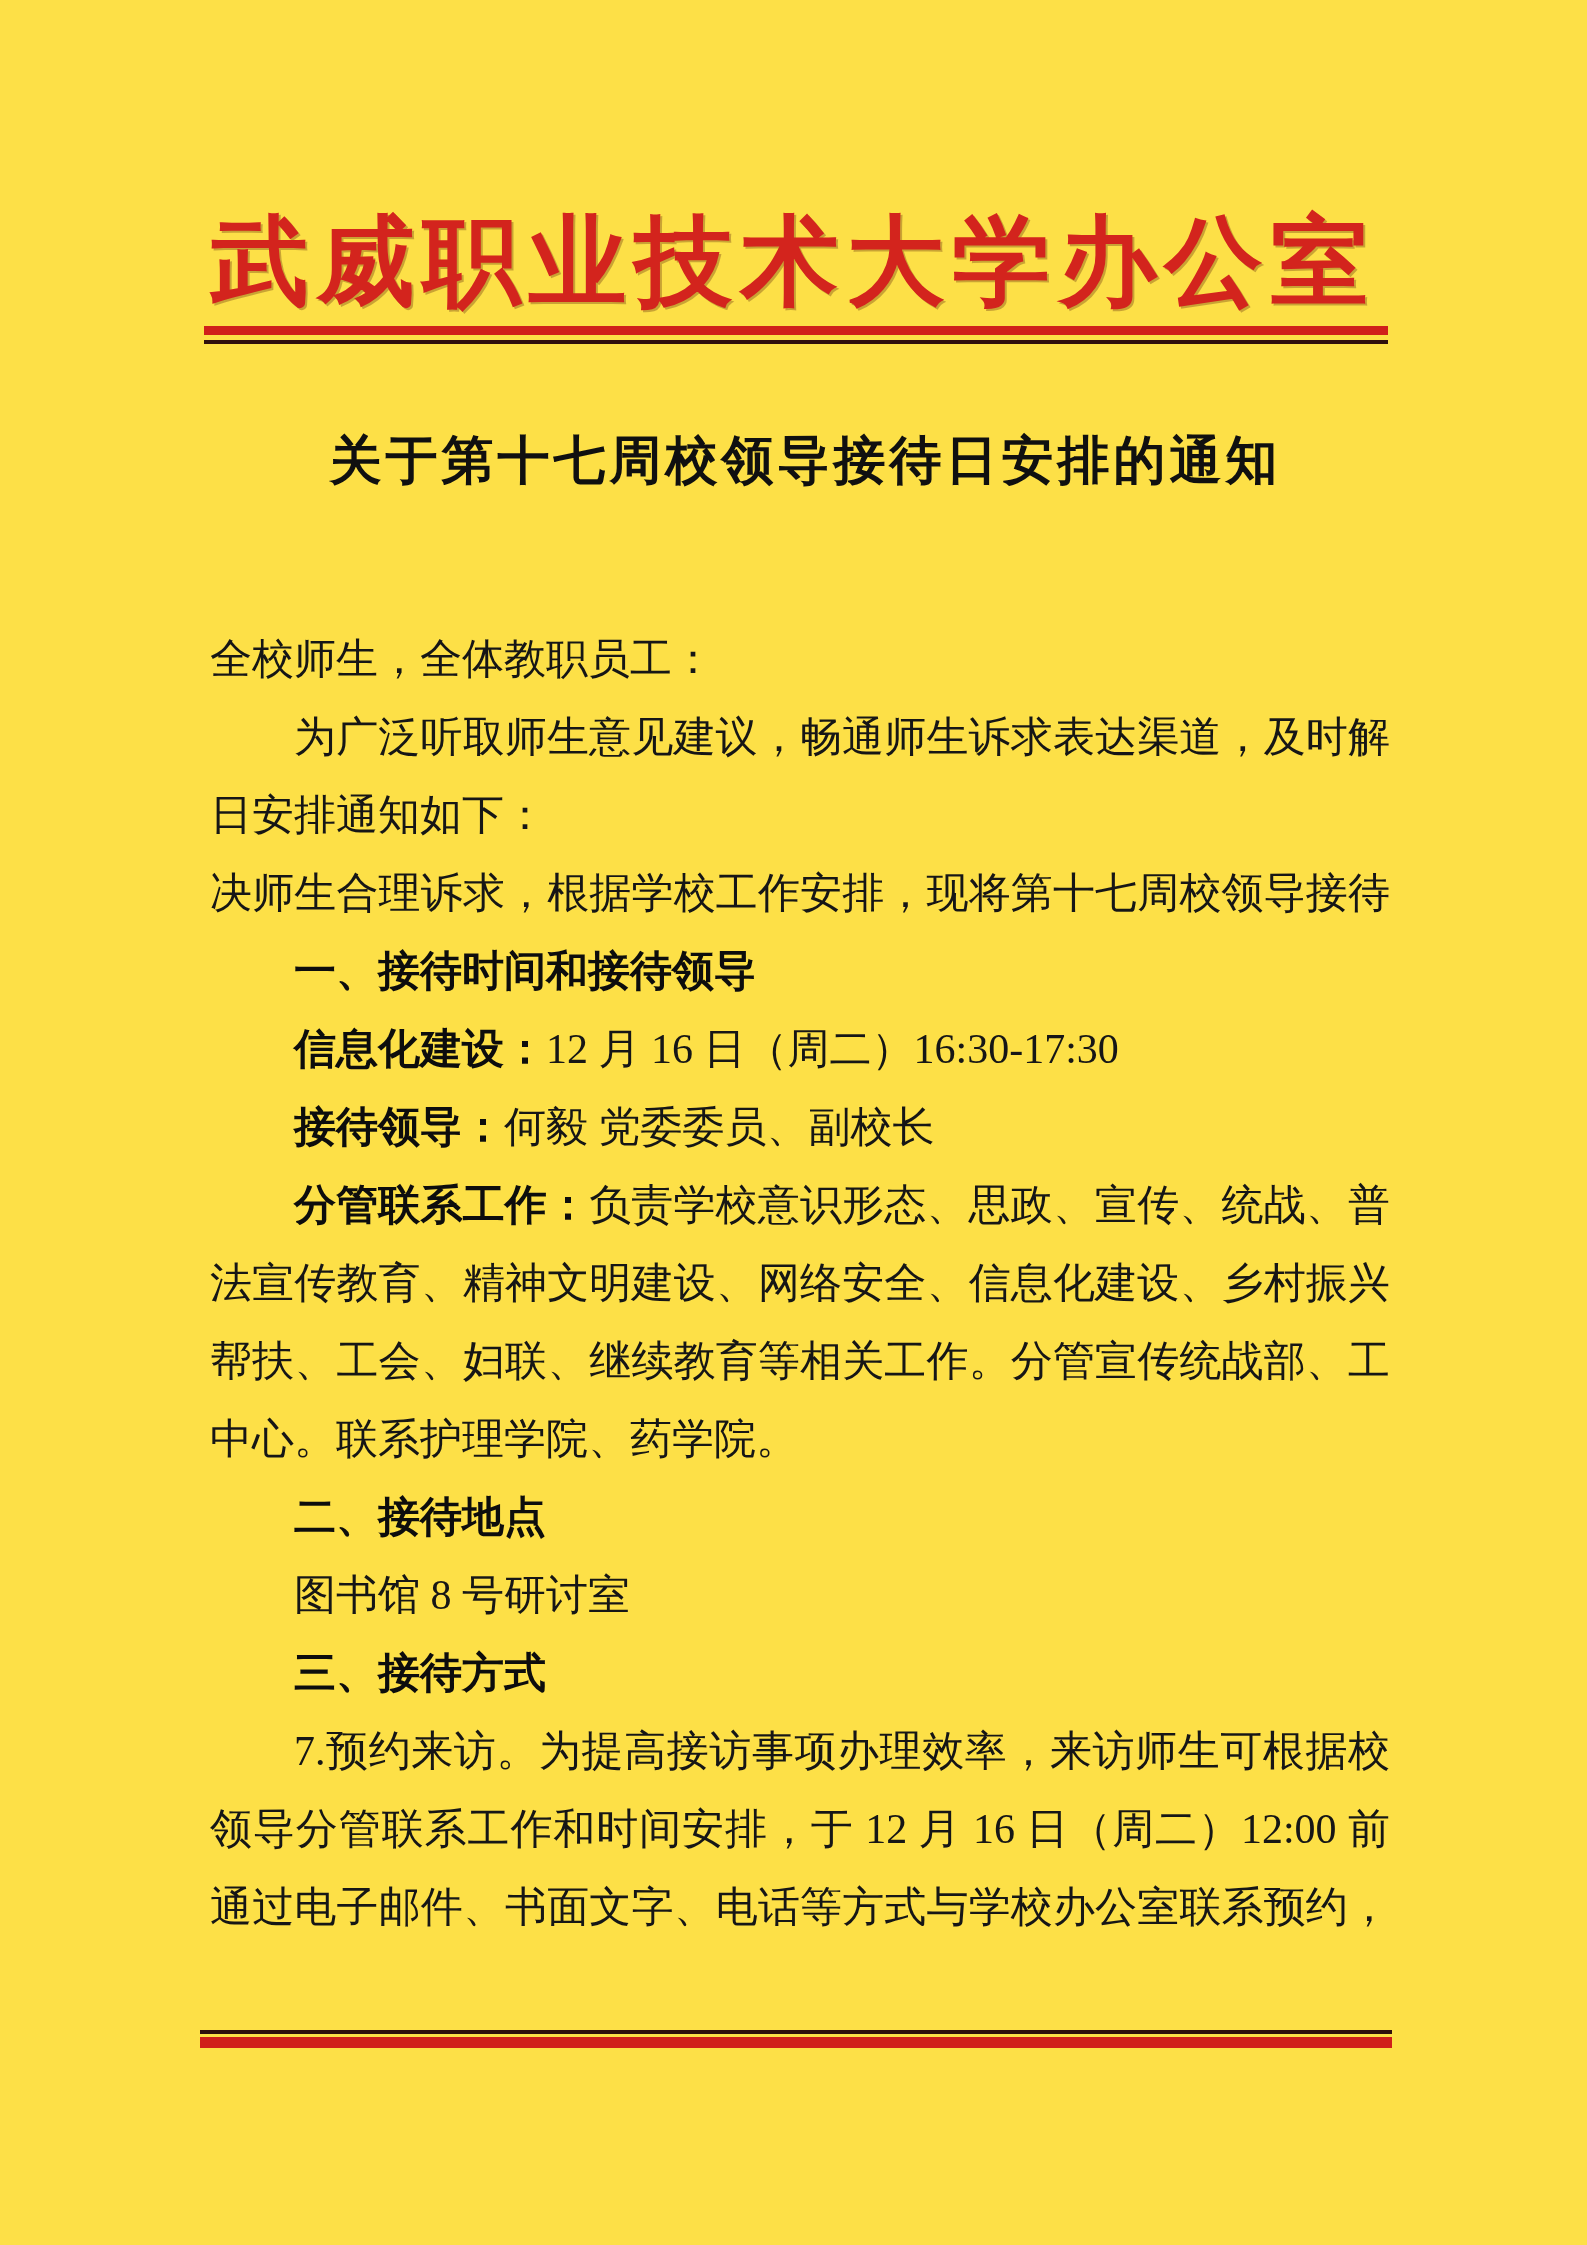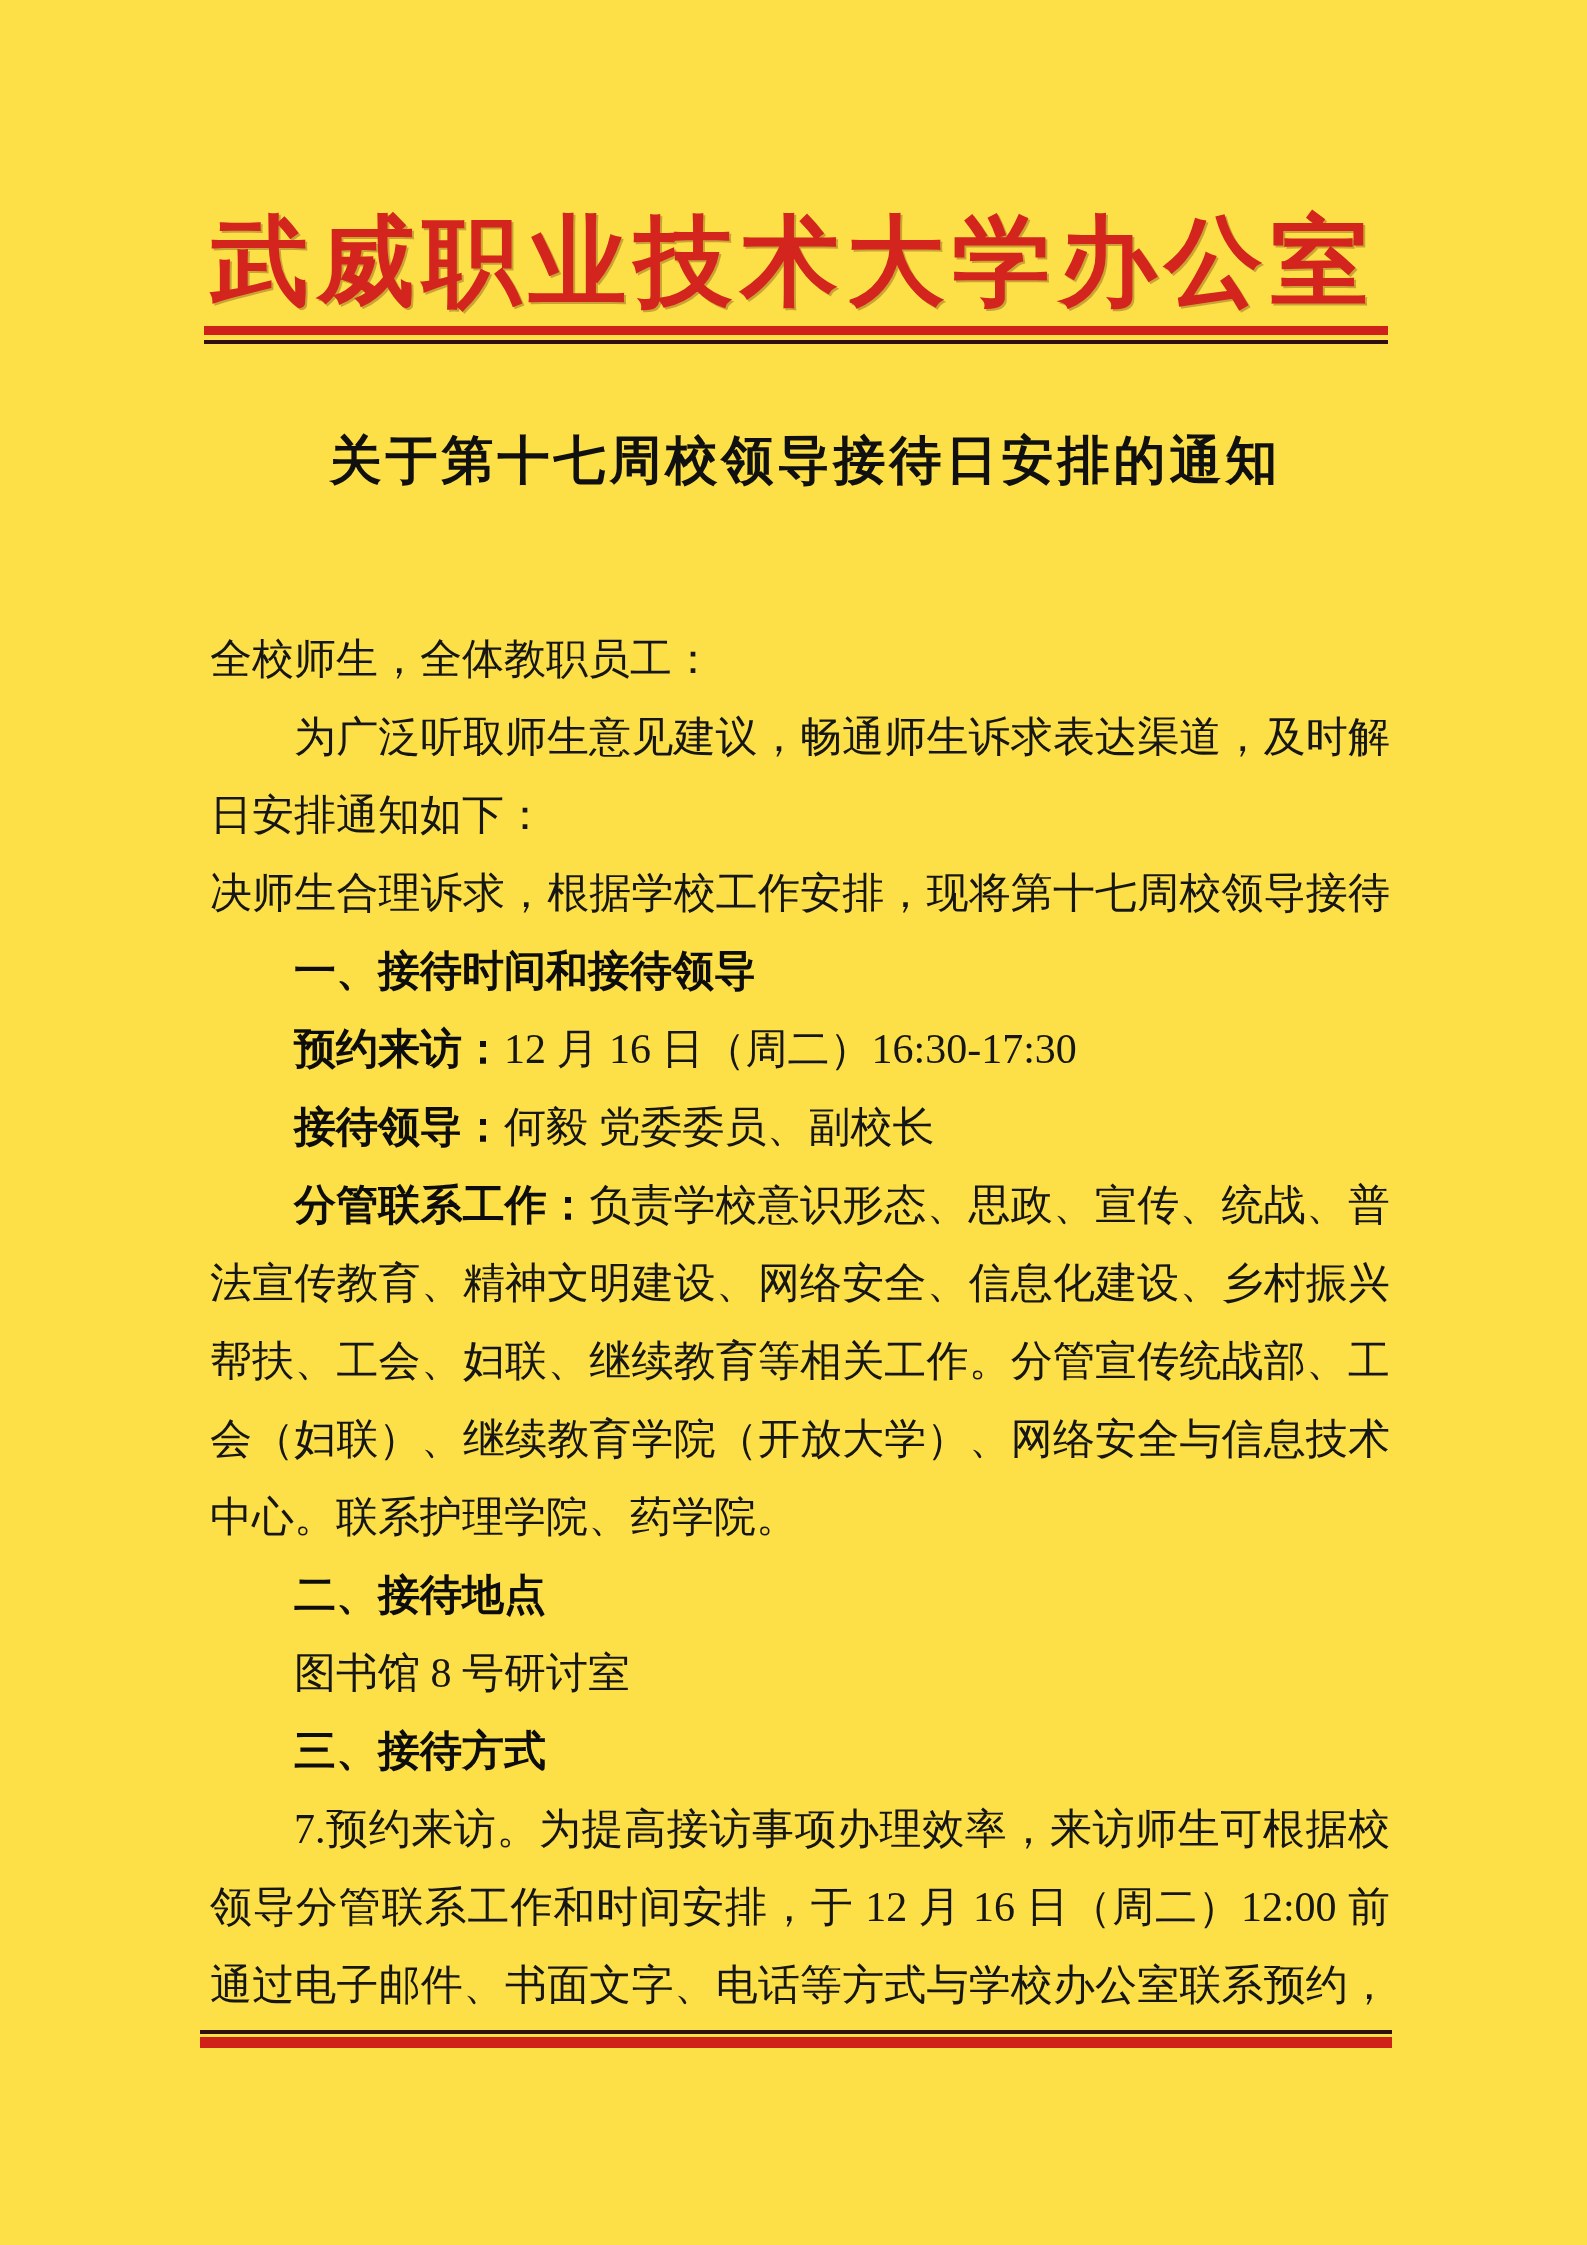--- a/index.html
+++ b/index.html
@@ -108,26 +108,25 @@
   <div class="rule rule-header-dark"></div>
 
   <div class="doc-title">关于第十七周校领导接待日安排的通知</div>
 
   <div class="body-block">
       <div class="line"><span class="seg">全校师生，全体教职员工：</span></div>
       <div class="line fill indent"><span class="seg">为广泛听取师生意见建议，畅通师生诉求表达渠道，及时解</span></div>
       <div class="line"><span class="seg">日安排通知如下：</span></div>
       <div class="line fill"><span class="seg">决师生合理诉求，根据学校工作安排，现将第十七周校领导接待</span></div>
       <div class="line indent heading"><span class="seg bold">一、接待时间和接待领导</span></div>
-      <div class="line indent"><span class="seg bold">预约来访：</span><span class="seg">12 月 16 日（周二）16:30-17:30</span></div>
+      <div class="line indent"><span class="seg bold">信息化建设：</span><span class="seg">12 月 16 日（周二）16:30-17:30</span></div>
       <div class="line indent"><span class="seg bold">接待领导：</span><span class="seg">何毅 党委委员、副校长</span></div>
       <div class="line fill indent"><span class="seg bold">分管联系工作：</span><span class="seg">负责学校意识形态、思政、宣传、统战、普</span></div>
       <div class="line fill"><span class="seg">法宣传教育、精神文明建设、网络安全、信息化建设、乡村振兴</span></div>
       <div class="line fill"><span class="seg">帮扶、工会、妇联、继续教育等相关工作。分管宣传统战部、工</span></div>
-      <div class="line fill"><span class="seg">会（妇联）、继续教育学院（开放大学）、网络安全与信息技术</span></div>
       <div class="line"><span class="seg">中心。联系护理学院、药学院。</span></div>
       <div class="line indent heading"><span class="seg bold">二、接待地点</span></div>
       <div class="line indent"><span class="seg">图书馆 8 号研讨室</span></div>
       <div class="line indent heading"><span class="seg bold">三、接待方式</span></div>
       <div class="line fill indent"><span class="seg">7.预约来访。为提高接访事项办理效率，来访师生可根据校</span></div>
       <div class="line fill"><span class="seg">领导分管联系工作和时间安排，于 12 月 16 日（周二）12:00 前</span></div>
       <div class="line fill"><span class="seg">通过电子邮件、书面文字、电话等方式与学校办公室联系预约，</span></div>
     </div>
 
   <div class="rule rule-footer-dark"></div>

